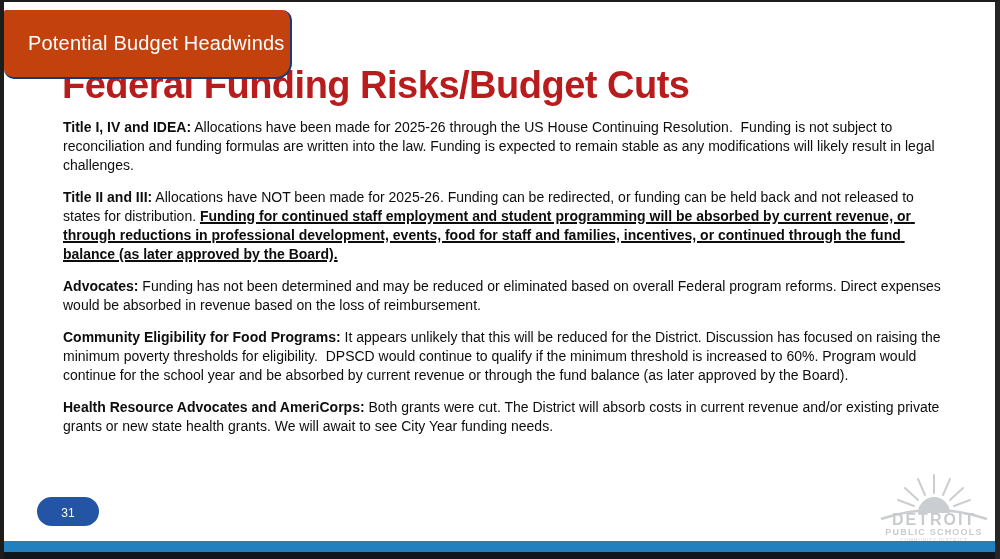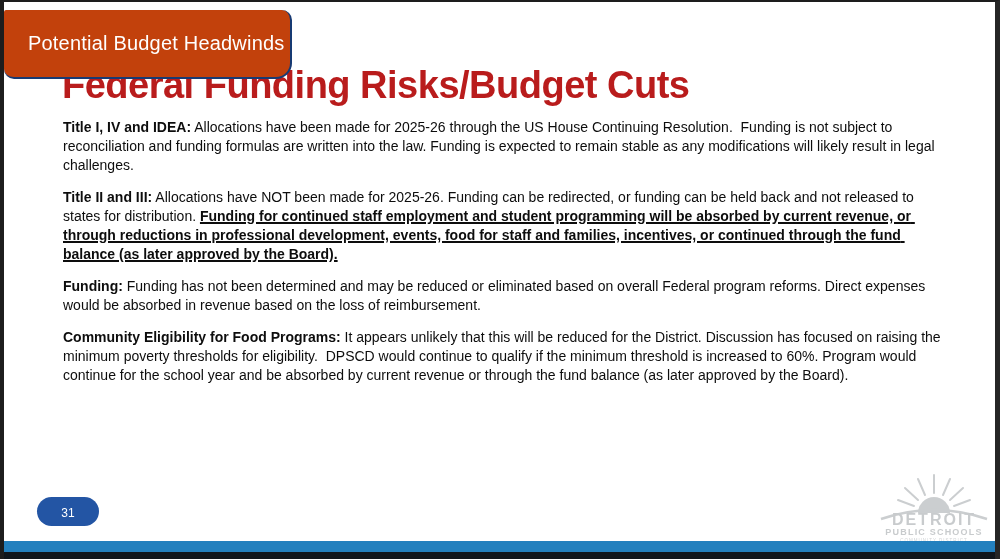--- a/index.html
+++ b/index.html
@@ -131,22 +131,23 @@
 
   <div class="tab">
     <span class="tab-label">Potential Budget Headwinds</span>
   </div>
 
   <div class="title">Federal Funding Risks/Budget Cuts</div>
 
   <div class="body-copy">
       <p class="para"><b>Title I, IV and IDEA:</b> Allocations have been made for 2025-26 through the US House Continuing Resolution.  Funding is not subject to reconciliation and funding formulas are written into the law. Funding is expected to remain stable as any modifications will likely result in legal challenges.</p>
       <p class="para"><b>Title II and III:</b> Allocations have NOT been made for 2025-26. Funding can be redirected, or funding can be held back and not released to states for distribution. <span class="emph">Funding for continued staff employment and student programming will be absorbed by current revenue, or through reductions in professional development, events, food for staff and families, incentives, or continued through the fund balance (as later approved by the Board).</span></p>
-      <p class="para"><b>Funding:</b> Funding has not been determined and may be reduced or eliminated based on overall Federal program reforms. Direct expenses would be absorbed in revenue based on the loss of reimbursement.</p>
+      <p class="para"><b>Advocates:</b> Funding has not been determined and may be reduced or eliminated based on overall Federal program reforms. Direct expenses would be absorbed in revenue based on the loss of reimbursement.</p>
       <p class="para"><b>Community Eligibility for Food Programs:</b> It appears unlikely that this will be reduced for the District. Discussion has focused on raising the minimum poverty thresholds for eligibility.  DPSCD would continue to qualify if the minimum threshold is increased to 60%. Program would continue for the school year and be absorbed by current revenue or through the fund balance (as later approved by the Board).</p>
+      <p class="para"><b>Health Resource Advocates and AmeriCorps:</b> Both grants were cut. The District will absorb costs in current revenue and/or existing private grants or new state health grants. We will await to see City Year funding needs.</p>
     </div>
 
   <div class="page-pill">
     <span>31</span>
   </div>
 
   <svg class="logo" viewBox="0 0 118 82" xmlns="http://www.w3.org/2000/svg">
     <g stroke="#c6c9cb" stroke-width="2" stroke-linecap="round">
       <line x1="57" y1="30" x2="57" y2="12"></line>
       <line x1="48" y1="32" x2="41" y2="16"></line>

